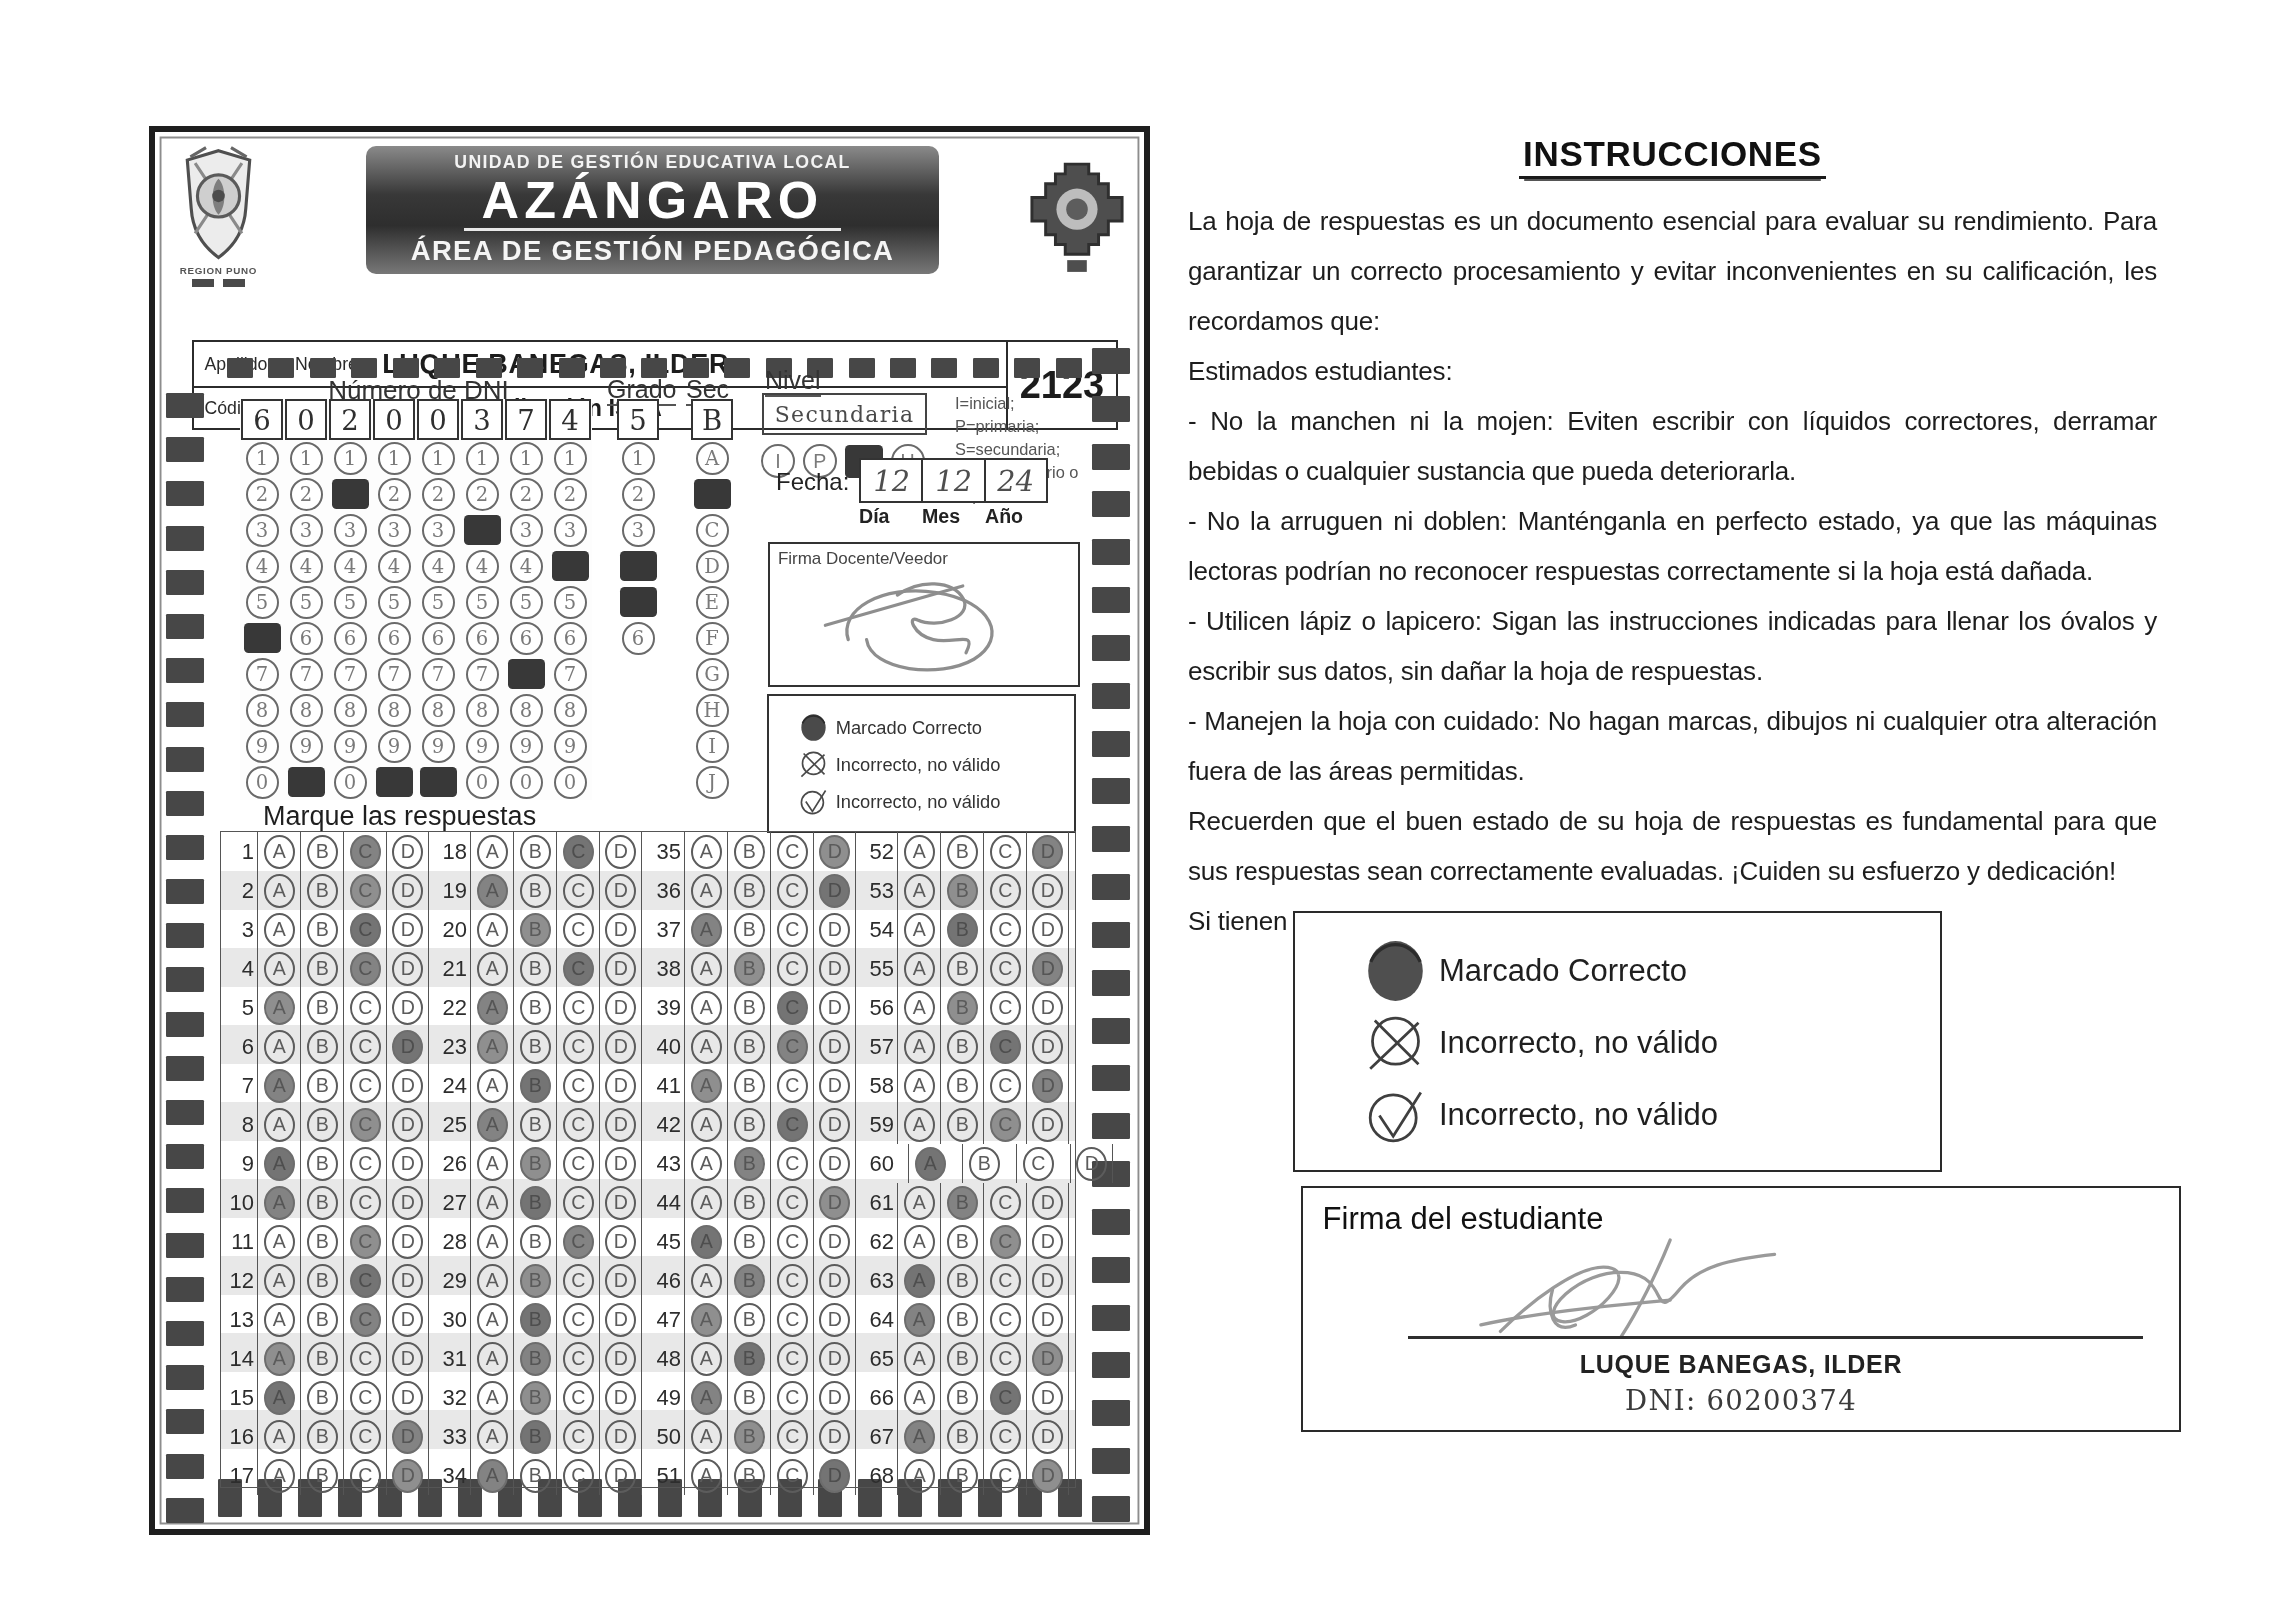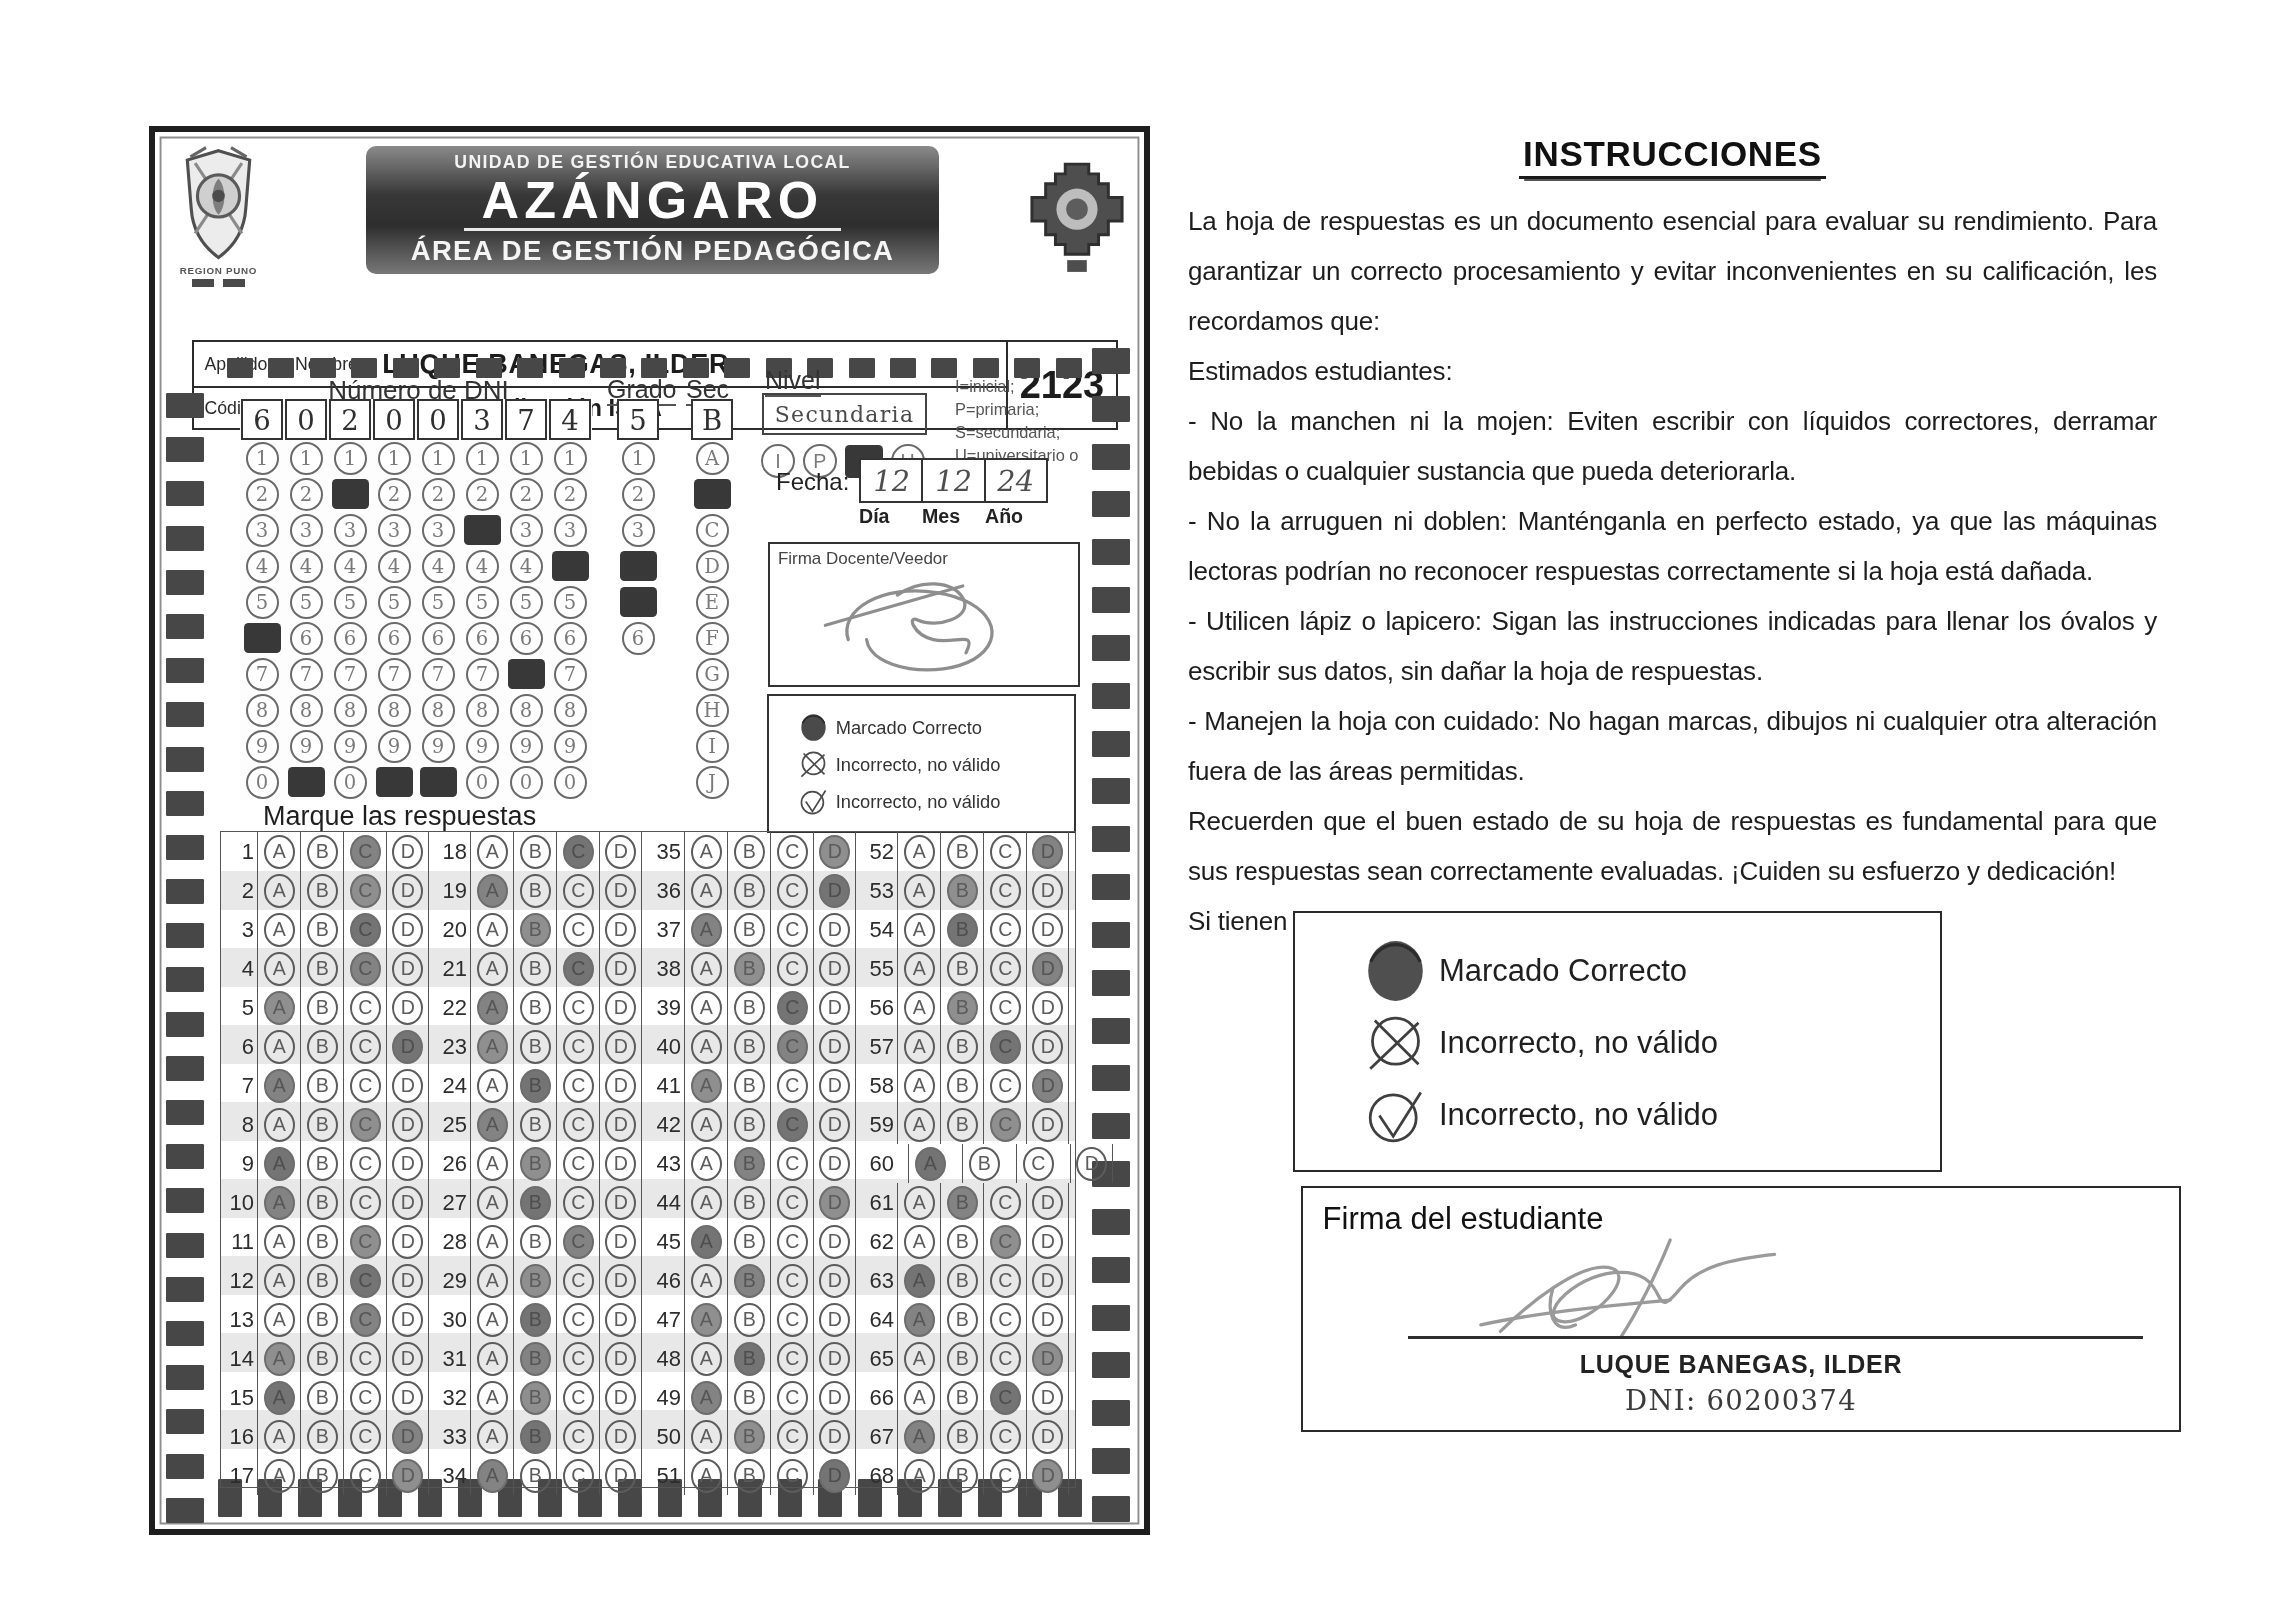--- a/index.html
+++ b/index.html
@@ -70,21 +70,21 @@
   .blob{width:37px;height:30px;background:#383838;border-radius:4.6px;}
   #grado-col{position:absolute;left:461px;top:267px;width:44px;display:flex;flex-direction:column;align-items:center;}
   #sec-col{position:absolute;left:535px;top:267px;width:44px;display:flex;flex-direction:column;align-items:center;}
   
   #nivel-box{position:absolute;left:607px;top:261px;width:165px;height:42px;border:2px solid #444;
     box-sizing:border-box;display:flex;align-items:center;justify-content:center;
     font-family:"DejaVu Serif",serif;font-size:22px;color:#4a4a4a;letter-spacing:1.3px;}
   #nivel-bubbles{position:absolute;left:606px;top:312px;display:flex;gap:7.9px;align-items:center;}
   .nivel-bub{width:34px;height:34px;font-family:"Liberation Sans",sans-serif;}
   .nivel-blob{width:38px;height:33px;}
-  #nivel-legend{position:absolute;left:800px;top:243px;width:137px;font-size:16.4px;color:#555;line-height:23px;}
+  #nivel-legend{position:absolute;left:800px;top:260px;width:137px;font-size:16.4px;color:#555;line-height:23px;}
   
   .fecha-label{position:absolute;left:621px;top:336px;font-size:24px;color:#222;}
   .fecha-box{position:absolute;left:704px;top:326px;width:189px;height:45px;border:2px solid #333;
     box-sizing:border-box;display:flex;background:#fff;}
   .fecha-cell{flex:1;display:flex;align-items:center;justify-content:center;border-left:2px solid #333;}
   .fecha-cell:first-child{border-left:none;}
   .fecha-val{font-family:"DejaVu Serif",serif;font-size:29px;color:#4e4e4e;transform:skewX(-10deg);}
   .fecha-subs{position:absolute;left:704px;top:373px;width:189px;display:flex;}
   .fecha-subs b{flex:1;text-align:left;font-size:19.6px;color:#222;}
   

